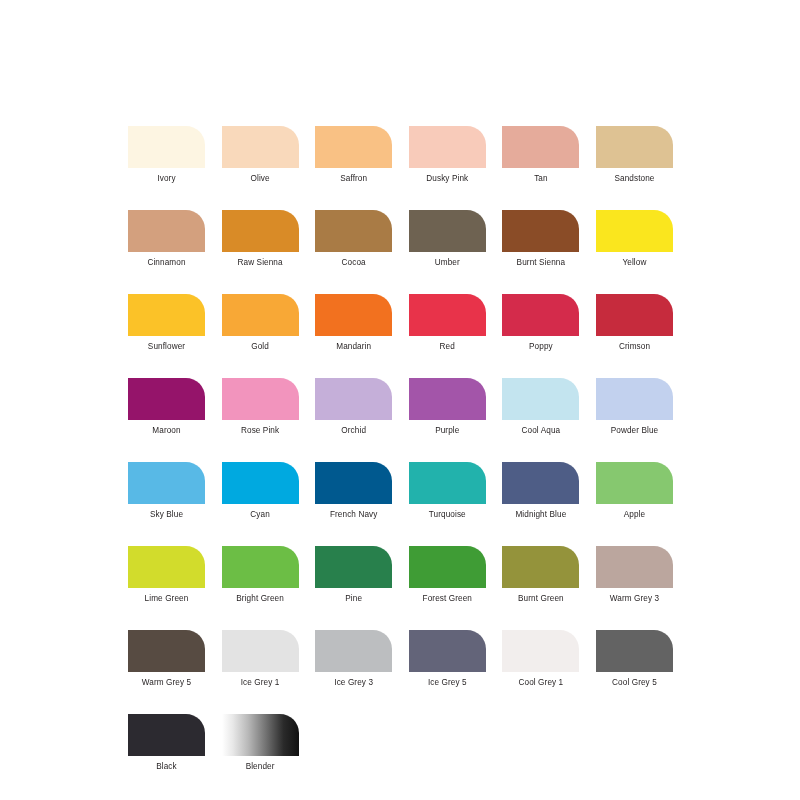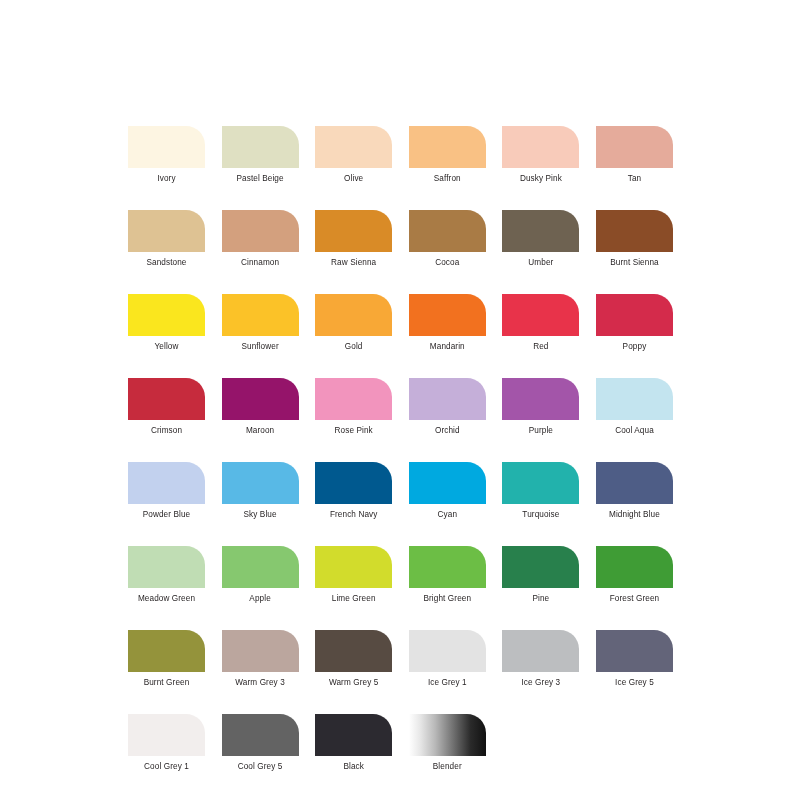--- a/index.html
+++ b/index.html
@@ -62,24 +62,20 @@
 </head>
 <body>
 
 <div id="palette-sheet">
   <div id="swatch-grid">
       <div class="swatch-cell">
         <div class="swatch-chip" style="background: rgb(253, 245, 226);"></div>
         <div class="swatch-label">Ivory</div>
       </div>
       <div class="swatch-cell">
-        <div class="swatch-chip" style="background: rgb(223, 224, 194);"></div>
-        <div class="swatch-label">Pastel Beige</div>
-      </div>
-      <div class="swatch-cell">
         <div class="swatch-chip" style="background: rgb(249, 217, 187);"></div>
         <div class="swatch-label">Olive</div>
       </div>
       <div class="swatch-cell">
         <div class="swatch-chip" style="background: rgb(249, 193, 132);"></div>
         <div class="swatch-label">Saffron</div>
       </div>
       <div class="swatch-cell">
         <div class="swatch-chip" style="background: rgb(248, 203, 186);"></div>
         <div class="swatch-label">Dusky Pink</div>
@@ -162,40 +158,36 @@
       </div>
       <div class="swatch-cell">
         <div class="swatch-chip" style="background: rgb(194, 209, 238);"></div>
         <div class="swatch-label">Powder Blue</div>
       </div>
       <div class="swatch-cell">
         <div class="swatch-chip" style="background: rgb(88, 185, 230);"></div>
         <div class="swatch-label">Sky Blue</div>
       </div>
       <div class="swatch-cell">
+        <div class="swatch-chip" style="background: rgb(0, 169, 224);"></div>
+        <div class="swatch-label">Cyan</div>
+      </div>
+      <div class="swatch-cell">
         <div class="swatch-chip" style="background: rgb(0, 89, 143);"></div>
         <div class="swatch-label">French Navy</div>
       </div>
       <div class="swatch-cell">
-        <div class="swatch-chip" style="background: rgb(0, 169, 224);"></div>
-        <div class="swatch-label">Cyan</div>
-      </div>
-      <div class="swatch-cell">
         <div class="swatch-chip" style="background: rgb(34, 178, 172);"></div>
         <div class="swatch-label">Turquoise</div>
       </div>
       <div class="swatch-cell">
         <div class="swatch-chip" style="background: rgb(78, 93, 134);"></div>
         <div class="swatch-label">Midnight Blue</div>
       </div>
       <div class="swatch-cell">
-        <div class="swatch-chip" style="background: rgb(192, 221, 180);"></div>
-        <div class="swatch-label">Meadow Green</div>
-      </div>
-      <div class="swatch-cell">
         <div class="swatch-chip" style="background: rgb(134, 200, 111);"></div>
         <div class="swatch-label">Apple</div>
       </div>
       <div class="swatch-cell">
         <div class="swatch-chip" style="background: rgb(210, 220, 44);"></div>
         <div class="swatch-label">Lime Green</div>
       </div>
       <div class="swatch-cell">
         <div class="swatch-chip" style="background: rgb(108, 190, 69);"></div>
         <div class="swatch-label">Bright Green</div>

